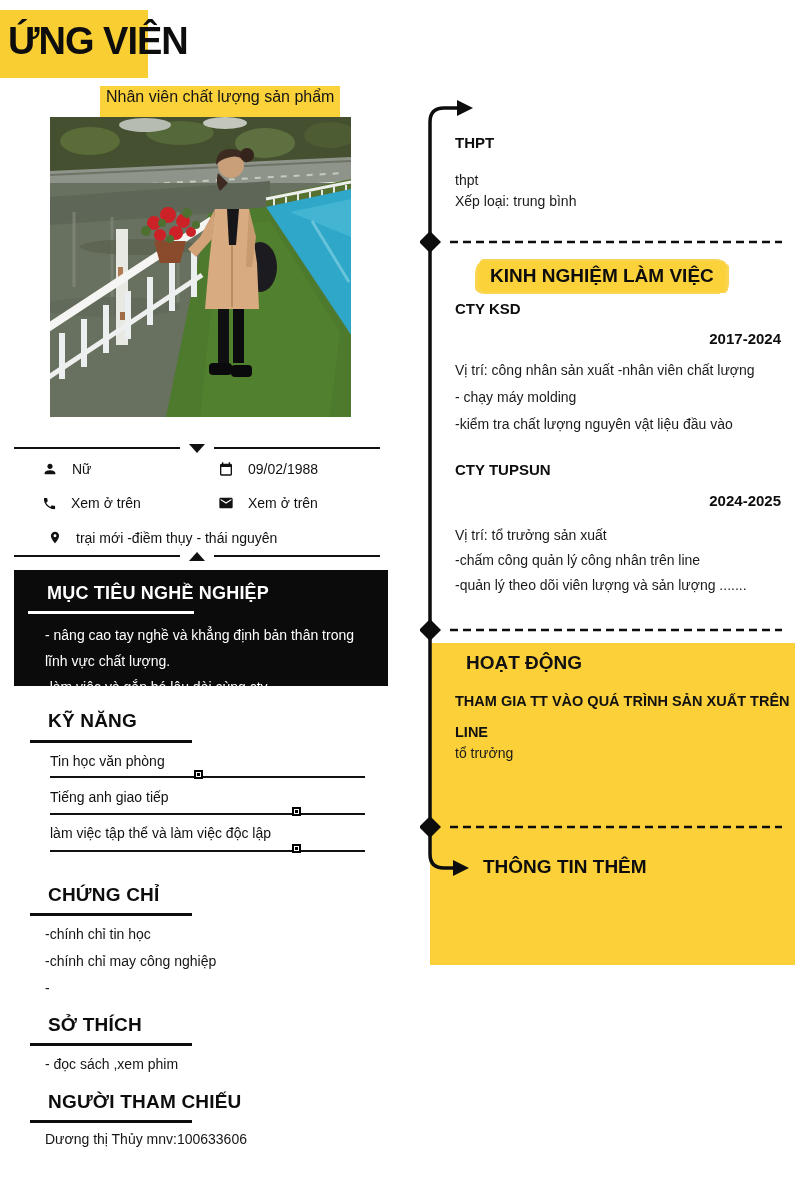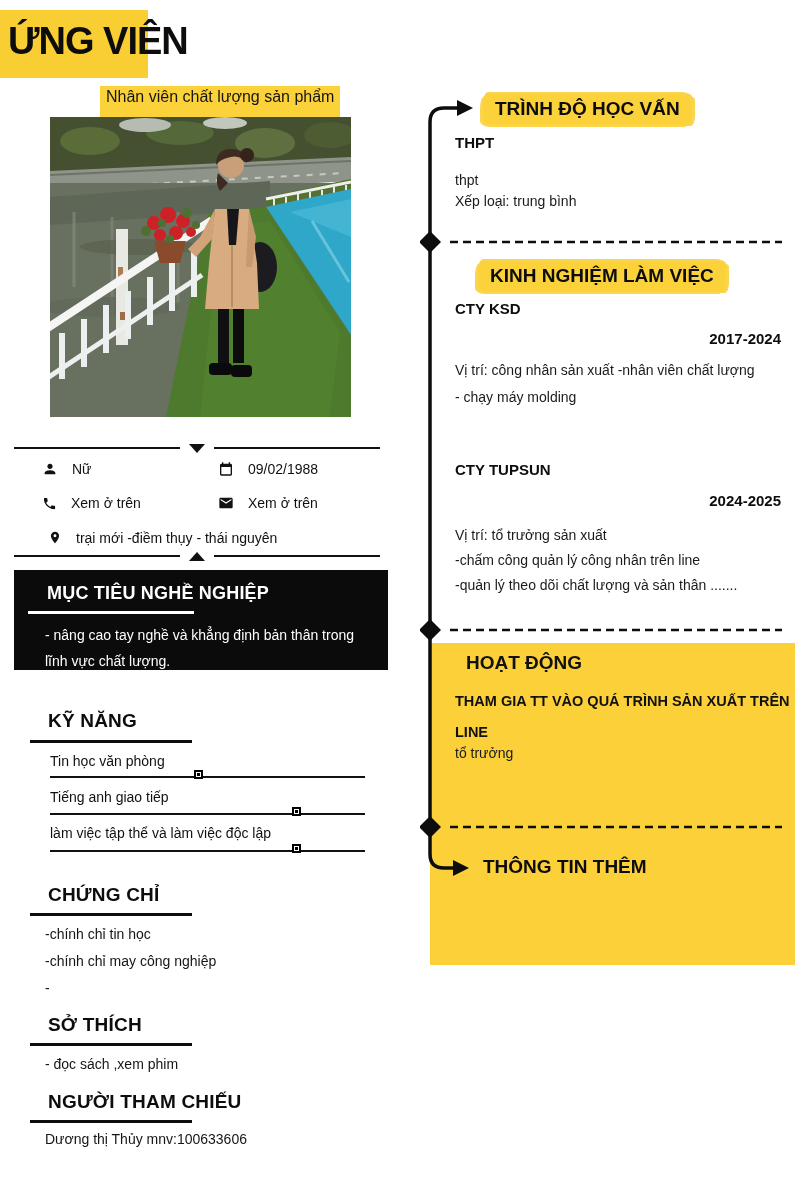--- a/index.html
+++ b/index.html
@@ -23,21 +23,21 @@
   .sep { left:14px; width:366px; height:14px; display:flex; align-items:center; }
   .sep .line { flex:1; height:2px; background:#111; }
   .sep .gap { width:34px; display:flex; justify-content:center; }
   .tri-down { width:0; height:0; border-left:8px solid transparent; border-right:8px solid transparent; border-top:9px solid #111; }
   .tri-up { width:0; height:0; border-left:8px solid transparent; border-right:8px solid transparent; border-bottom:9px solid #111; }
 
   .info-row { position:absolute; display:flex; align-items:center; gap:14px; font-size:14px; }
   .info-row svg { display:block; }
 
   
-  .objective { left:14px; top:570px; width:374px; height:100px; background:#0b0b0b; color:#fff; }
+  .objective { left:14px; top:570px; width:374px; height:116px; background:#0b0b0b; color:#fff; }
   .objective h2 { margin:13px 0 0 33px; font-size:18px; font-weight:bold; letter-spacing:.2px; }
   .objective .uline { margin:7px 0 0 14px; width:166px; height:3px; background:#fff; }
   .objective .body { margin:8px 0 0 31px; width:335px; font-size:14px; line-height:26px; }
 
   
   .sec-head { position:absolute; left:48px; font-size:19px; font-weight:bold; letter-spacing:.2px; color:#0d0d0d; white-space:nowrap; }
   .sec-uline { position:absolute; left:30px; width:162px; height:3px; background:#0d0d0d; }
   .plain-line { position:absolute; left:45px; font-size:14px; color:#151515; white-space:nowrap; }
 
   .skill-label { position:absolute; left:50px; font-size:14px; }
@@ -264,36 +264,36 @@
     <polygon points="37,5 53,13 37,21" fill="#0d0d0d"></polygon>
     <polygon points="33,765 49,773 33,781" fill="#0d0d0d"></polygon>
     <polygon points="10,136 21,147 10,158 -1,147" fill="#0d0d0d"></polygon>
     <polygon points="10,524 21,535 10,546 -1,535" fill="#0d0d0d"></polygon>
     <polygon points="10,721 21,732 10,743 -1,732" fill="#0d0d0d"></polygon>
     <line x1="30" y1="147" x2="362" y2="147" stroke="#0d0d0d" stroke-width="2.5" stroke-dasharray="8 5"></line>
     <line x1="30" y1="535" x2="362" y2="535" stroke="#0d0d0d" stroke-width="2.5" stroke-dasharray="8 5"></line>
     <line x1="30" y1="732" x2="362" y2="732" stroke="#0d0d0d" stroke-width="2.5" stroke-dasharray="8 5"></line>
   </svg>
 
-  <div class="hl-title" style="left:483px; top:94px;">TRÌNH ĐỘ HỌC VẤN</div>
   <div class="r-bold" style="top:134px;">THPT</div>
   <div class="r-text" style="top:172px;">thpt</div>
   <div class="r-text" style="top:193px;">Xếp loại: trung bình</div>
 
   <div class="hl-title" style="left:478px; top:261px;">KINH NGHIỆM LÀM VIỆC</div>
   <div class="r-bold" style="top:300px;">CTY KSD</div>
   <div class="r-period" style="top:330px;">2017-2024</div>
   <div class="r-text" style="top:362px;">Vị trí: công nhân sản xuất -nhân viên chất lượng</div>
   <div class="r-text" style="top:389px;">- chạy máy molding</div>
+  <div class="r-text" style="top:416px;">-kiểm tra chất lượng nguyên vật liệu đầu vào</div>
 
   <div class="r-bold" style="top:461px;text-align:right;">CTY TUPSUN</div>
   <div class="r-period" style="top:492px;">2024-2025</div>
   <div class="r-text" style="top:527px;">Vị trí: tổ trưởng sản xuất</div>
   <div class="r-text" style="top:552px;">-chấm công quản lý công nhân trên line</div>
-  <div class="r-text" style="top:577px;">-quản lý theo dõi chất lượng và sản thân .......</div>
+  <div class="r-text" style="top:577px;">-quản lý theo dõi viên lượng và sản lượng .......</div>
 
   <div class="act-title">HOẠT ĐỘNG</div>
   <div class="act-heading">THAM GIA TT VÀO QUÁ TRÌNH SẢN XUẤT TRÊN LINE</div>
   <div class="r-text act-line" style="top:745px;">tổ trưởng</div>
 
   <div class="r-bold" style="left:483px; top:856px; font-size:19px; z-index:2;">THÔNG TIN THÊM</div>
 
 </div>
 
 </body></html>

